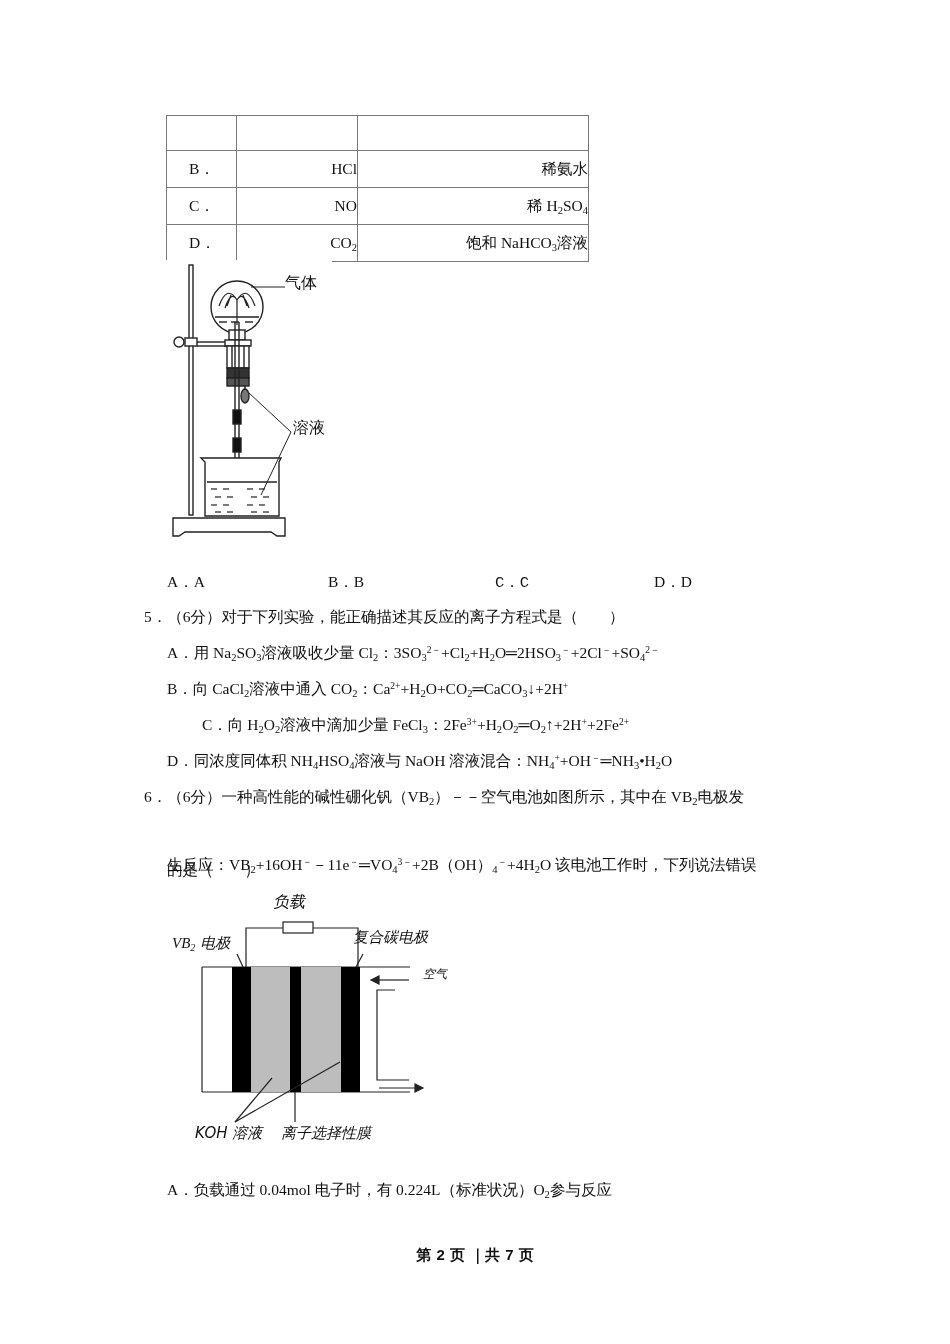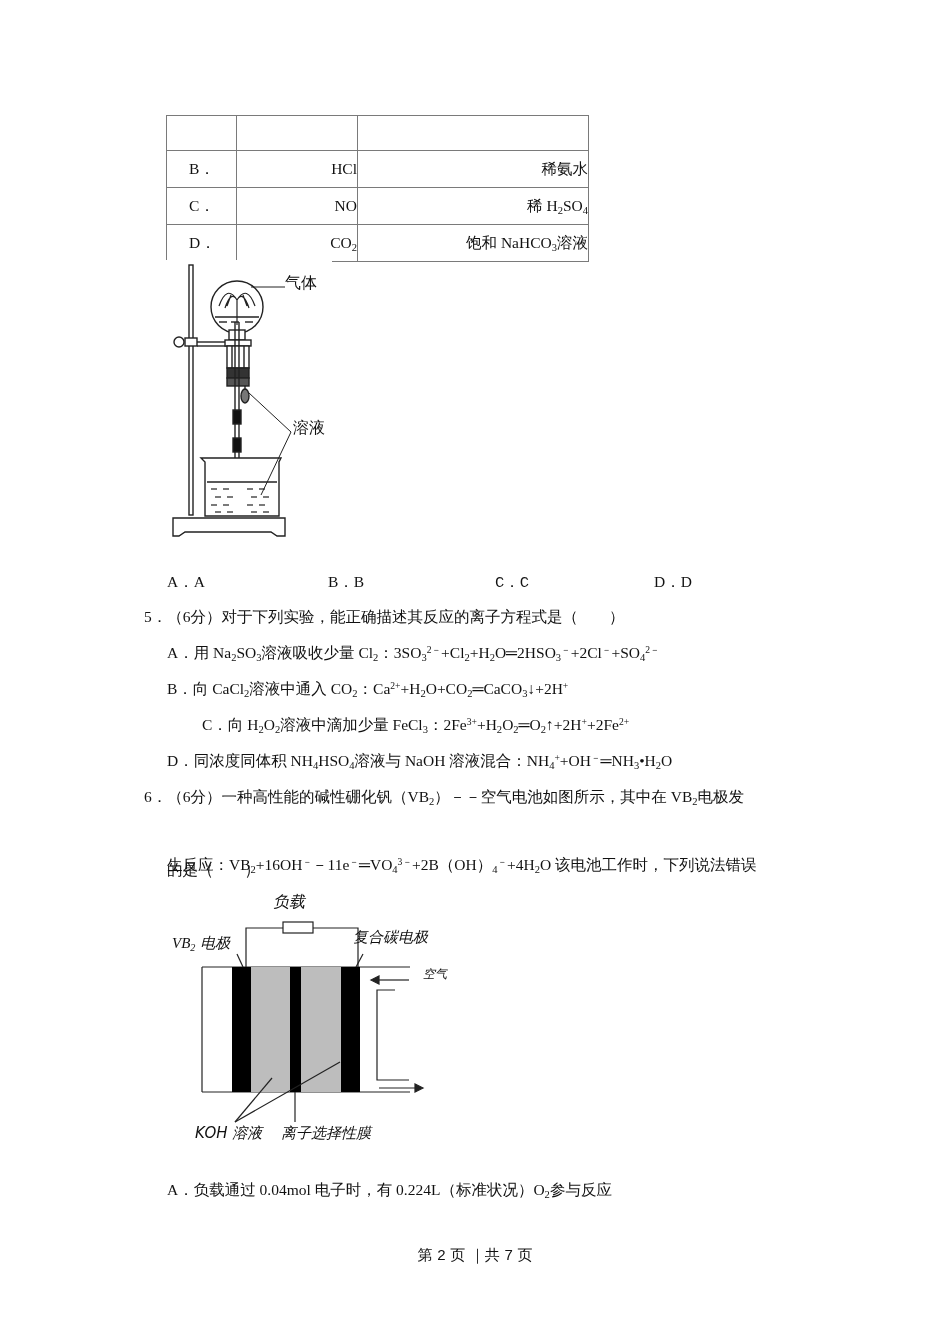--- a/index.html
+++ b/index.html
@@ -13,21 +13,21 @@
   .tbl { position:absolute; left:166px; top:115px; border-collapse:collapse; }
   .tbl td { border:1px solid #7a7a7a; height:36px; padding:0; text-align:right; font-size:15.5px; }
   .tbl td.c0 { width:70px; text-align:left; padding-left:22px; box-sizing:border-box; }
   .tbl td.c1 { width:120px; }
   .tbl td.c2 { width:230px; }
   .tbl tr.empty td { height:34px; }
 
   .line { position:absolute; white-space:nowrap; line-height:20px; }
   .opt { position:absolute; white-space:nowrap; }
   .footer { position:absolute; left:0; width:950px; text-align:center; top:1246px;
-            font-size:15px; font-family:"Liberation Sans","DejaVu Sans",sans-serif; }
+            font-size:15px; font-family:"Liberation Sans","DejaVu Sans",sans-serif;font-weight:bold; }
   .footer .cn { font-family:"DejaVu Sans",sans-serif; }
   .label-sans { font-family:"DejaVu Sans",sans-serif; }
 </style>
 </head>
 <body>
 
 <table class="tbl">
   <tbody>
       <tr class="empty">
     <td class="c0"></td>

